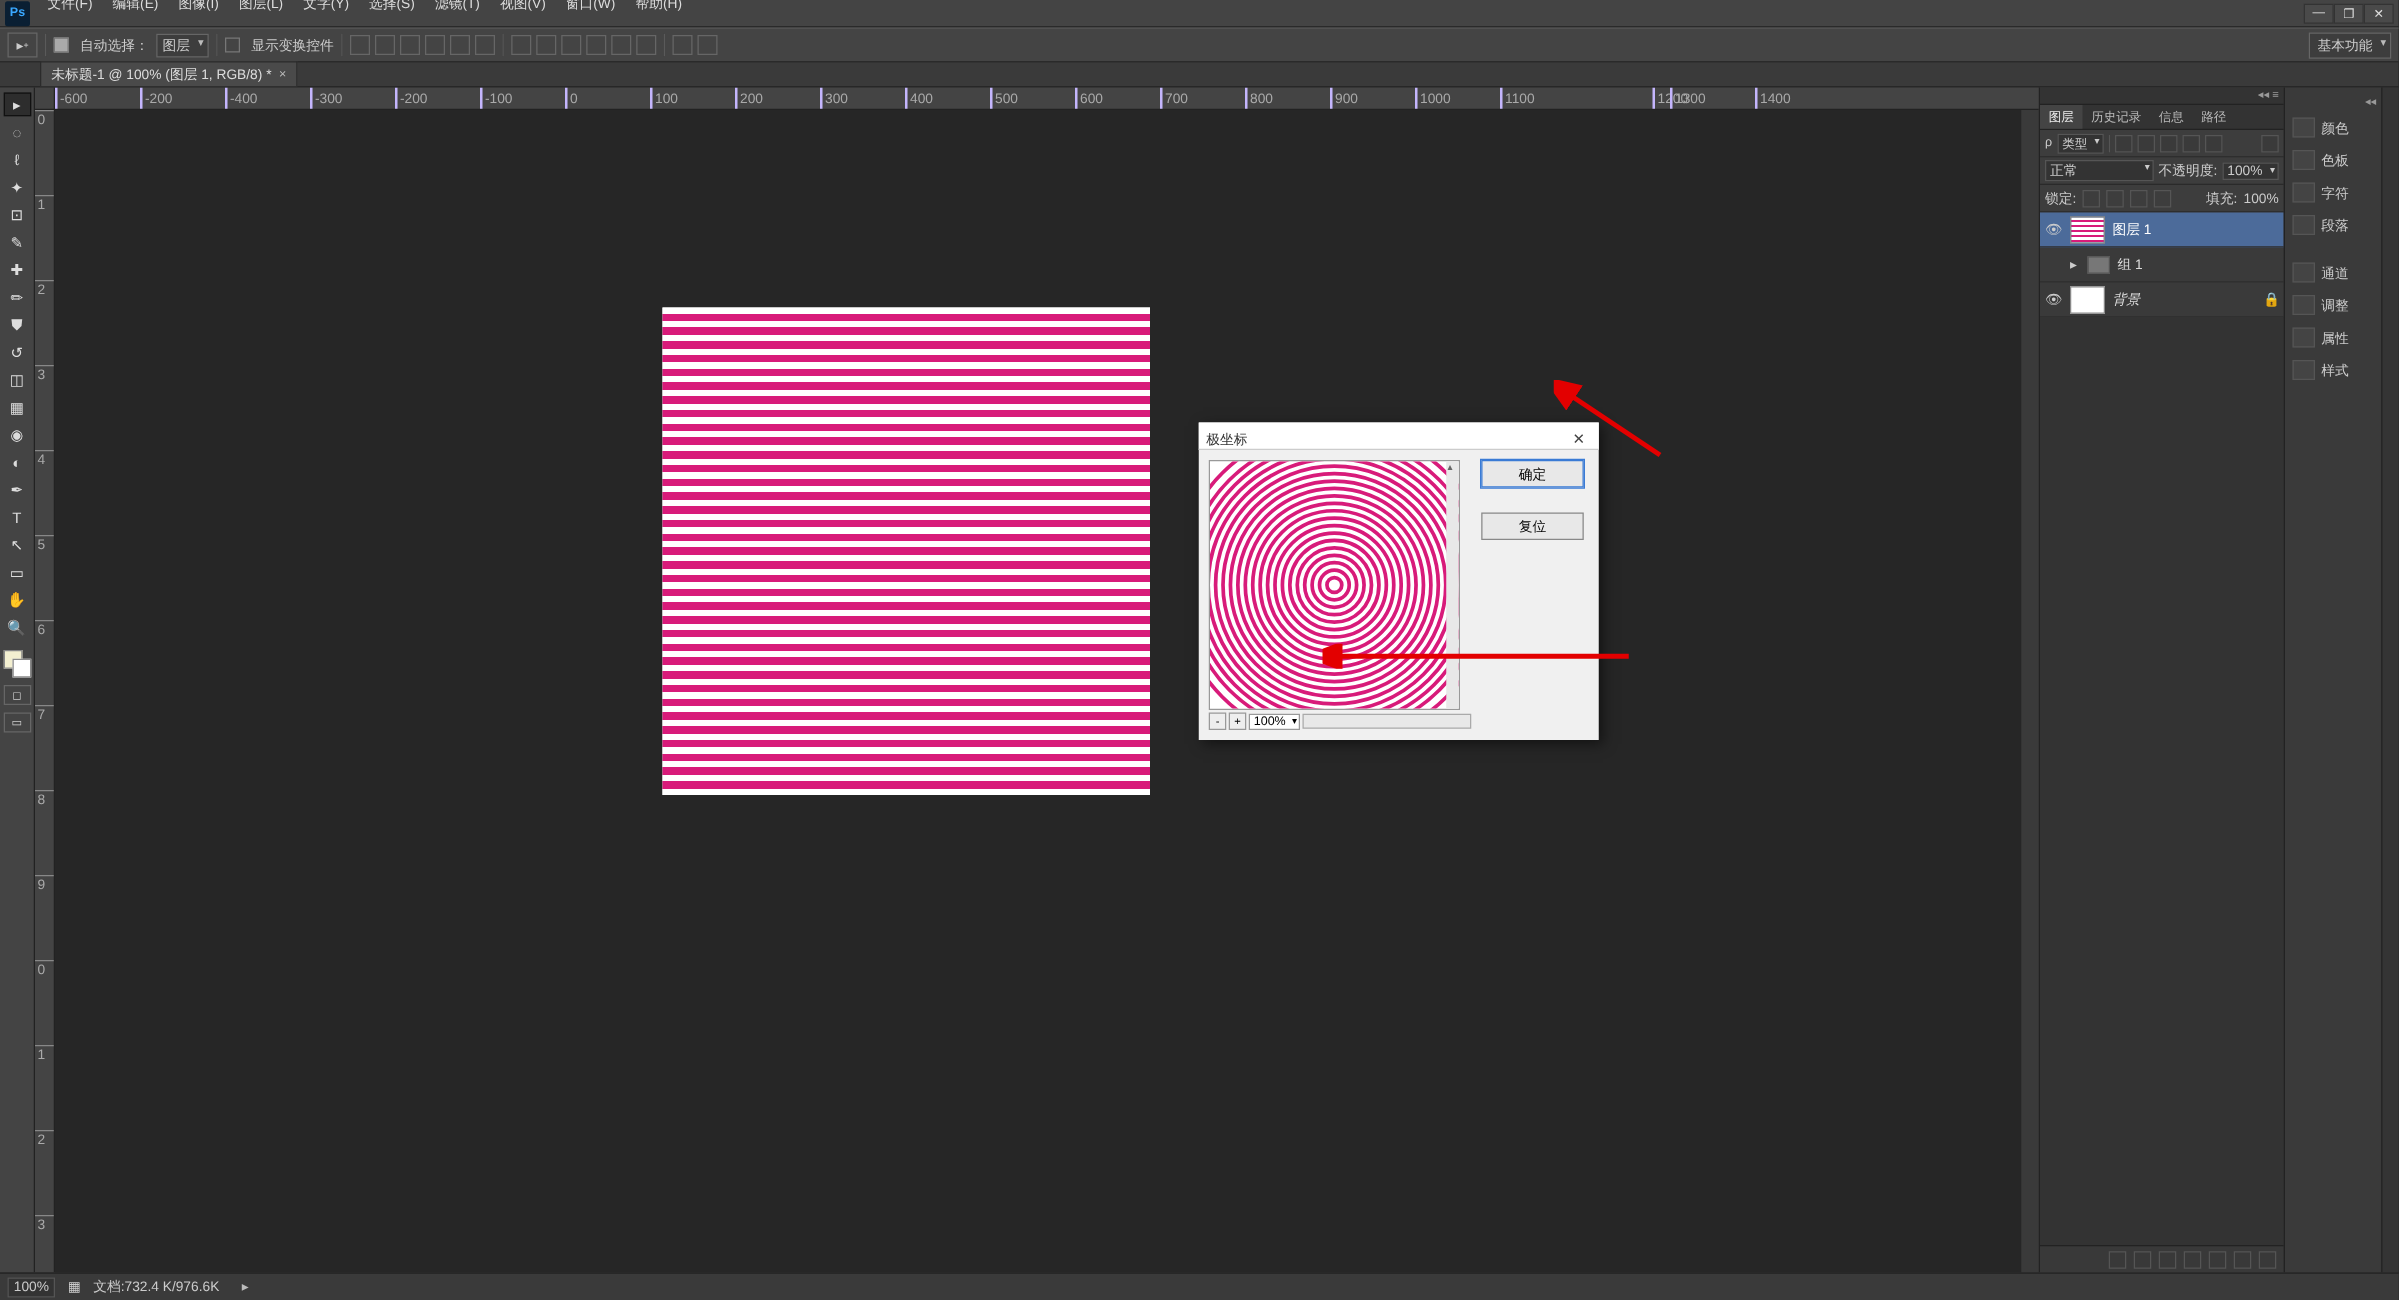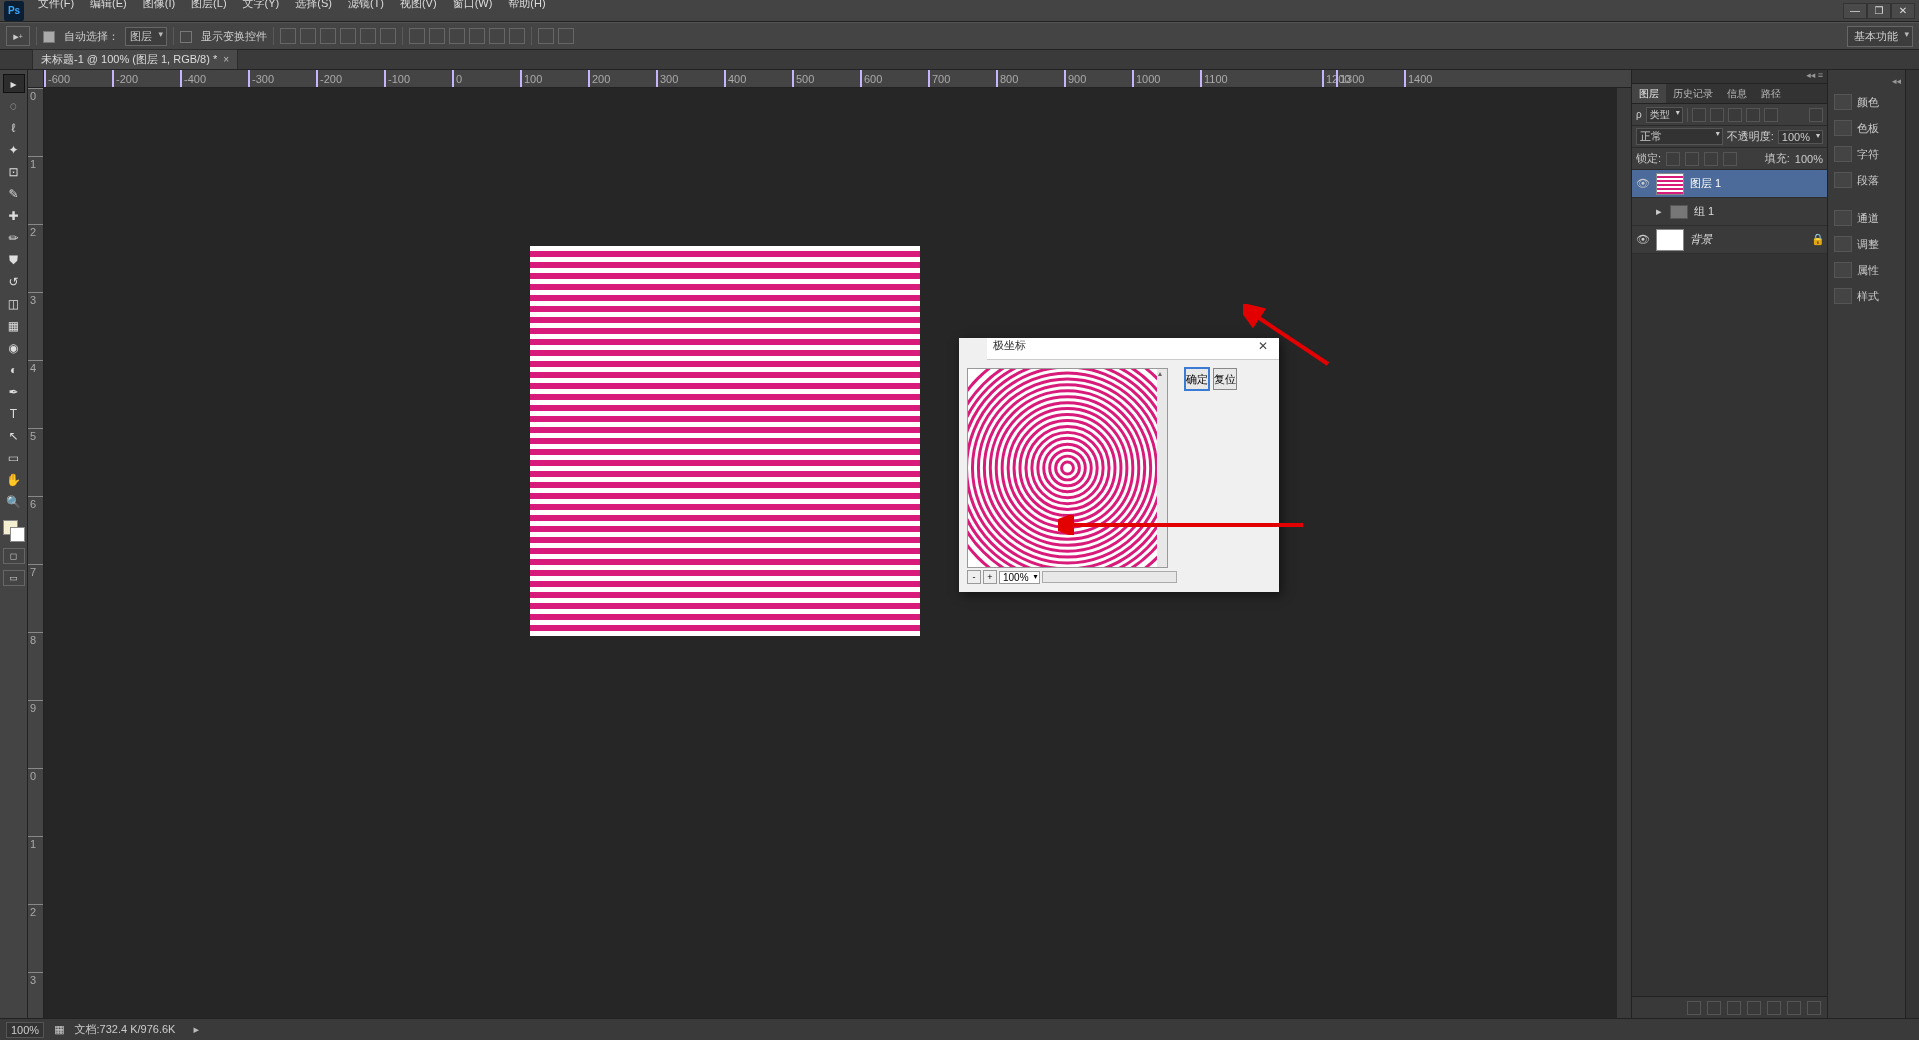--- a/index.html
+++ b/index.html
@@ -50,35 +50,35 @@
 .ruler-v .tick { position:absolute; left:0; width:16px; border-top:1px solid #888; }
 .ruler-v .tick span { position:absolute; left:2px; top:1px;}
 
 .canvas { position:absolute; top:176px; left:502px; width:390px; height:390px; background:#fff; }
 .stripes { position:absolute; inset:0; background:repeating-linear-gradient(#fff 0 5px,#d81b7a 5px 11px); }
 
 .vscroll { position:absolute; right:0; top:18px; bottom:0; width:14px; background:#3a3a3a; }
 
 
 .dialog { position:absolute; top:268px; left:931px; width:320px; background:#f0f0f0; box-shadow:3px 3px 10px rgba(0,0,0,.5); color:#000;}
-.dialog .titlebar { height:22px; background:#fff; display:flex; align-items:flex-start; padding:0 6px; border-bottom:1px solid #ccc;margin-left:28px;}
+.dialog .titlebar { height:22px; background:#fff; display:flex; align-items:flex-end; padding:0 6px; border-bottom:1px solid #ccc;}
 .dialog .titlebar .title { flex:1; font-size:11px; color:#333;}
 .dialog .titlebar .close { width:20px; height:16px; display:flex; align-items:center; justify-content:center; font-size:12px; color:#444;}
 .dialog .body { display:flex; padding:8px; gap:8px; }
 .preview-box { width:210px; }
 .preview-canvas { width:201px; height:200px; border:1px solid #999; background:#fff; position:relative; overflow:hidden;}
 .preview-canvas svg { width:100%; height:100%; display:block;}
 .preview-scroll-v { position:absolute; right:0; top:0; width:10px; height:100%; background:#e8e8e8;}
 .preview-scroll-v::after{content:"▴";position:absolute;top:0;left:1px;font-size:8px;color:#666;}
 .preview-zoombar { display:flex; align-items:center; gap:2px; margin-top:2px;}
 .zoom-btn { width:14px; height:14px; border:1px solid #999; background:#eee; font-size:9px; display:flex; align-items:center; justify-content:center;}
 .zoom-val { border:1px solid #999; padding:0 10px 0 3px; font-size:10px; position:relative; background:#fff;}
 .zoom-val::after{content:"▾";position:absolute;right:1px;top:0;font-size:8px;}
 .zoom-hscroll { flex:1; height:12px; border:1px solid #aaa; background:#e8e8e8; position:relative;}
-.dlg-btns { display:flex; gap:4px; width:82px;}
+.dlg-btns { display:flex; flex-direction:column; gap:20px; width:82px;}
 .dlg-btn { height:22px; border:1px solid #888; background:#e8e8e8; display:flex; align-items:center; justify-content:center; font-size:11px;}
 .dlg-btn.primary { border:1px solid #3a7bd5; outline:1px solid #3a7bd5; }
 .dialog .radios { padding:4px 10px 10px 10px; border-top:0; }
 .dialog .radios .grp { border:1px solid #ccc; padding:6px 8px; background:#fff;}
 .dialog .radios label { display:flex; align-items:center; gap:4px; font-size:11px; margin:2px 0;}
 .dialog .radios input { width:12px; height:12px;}
 
 
 .arrow { position:absolute; pointer-events:none; }
 

